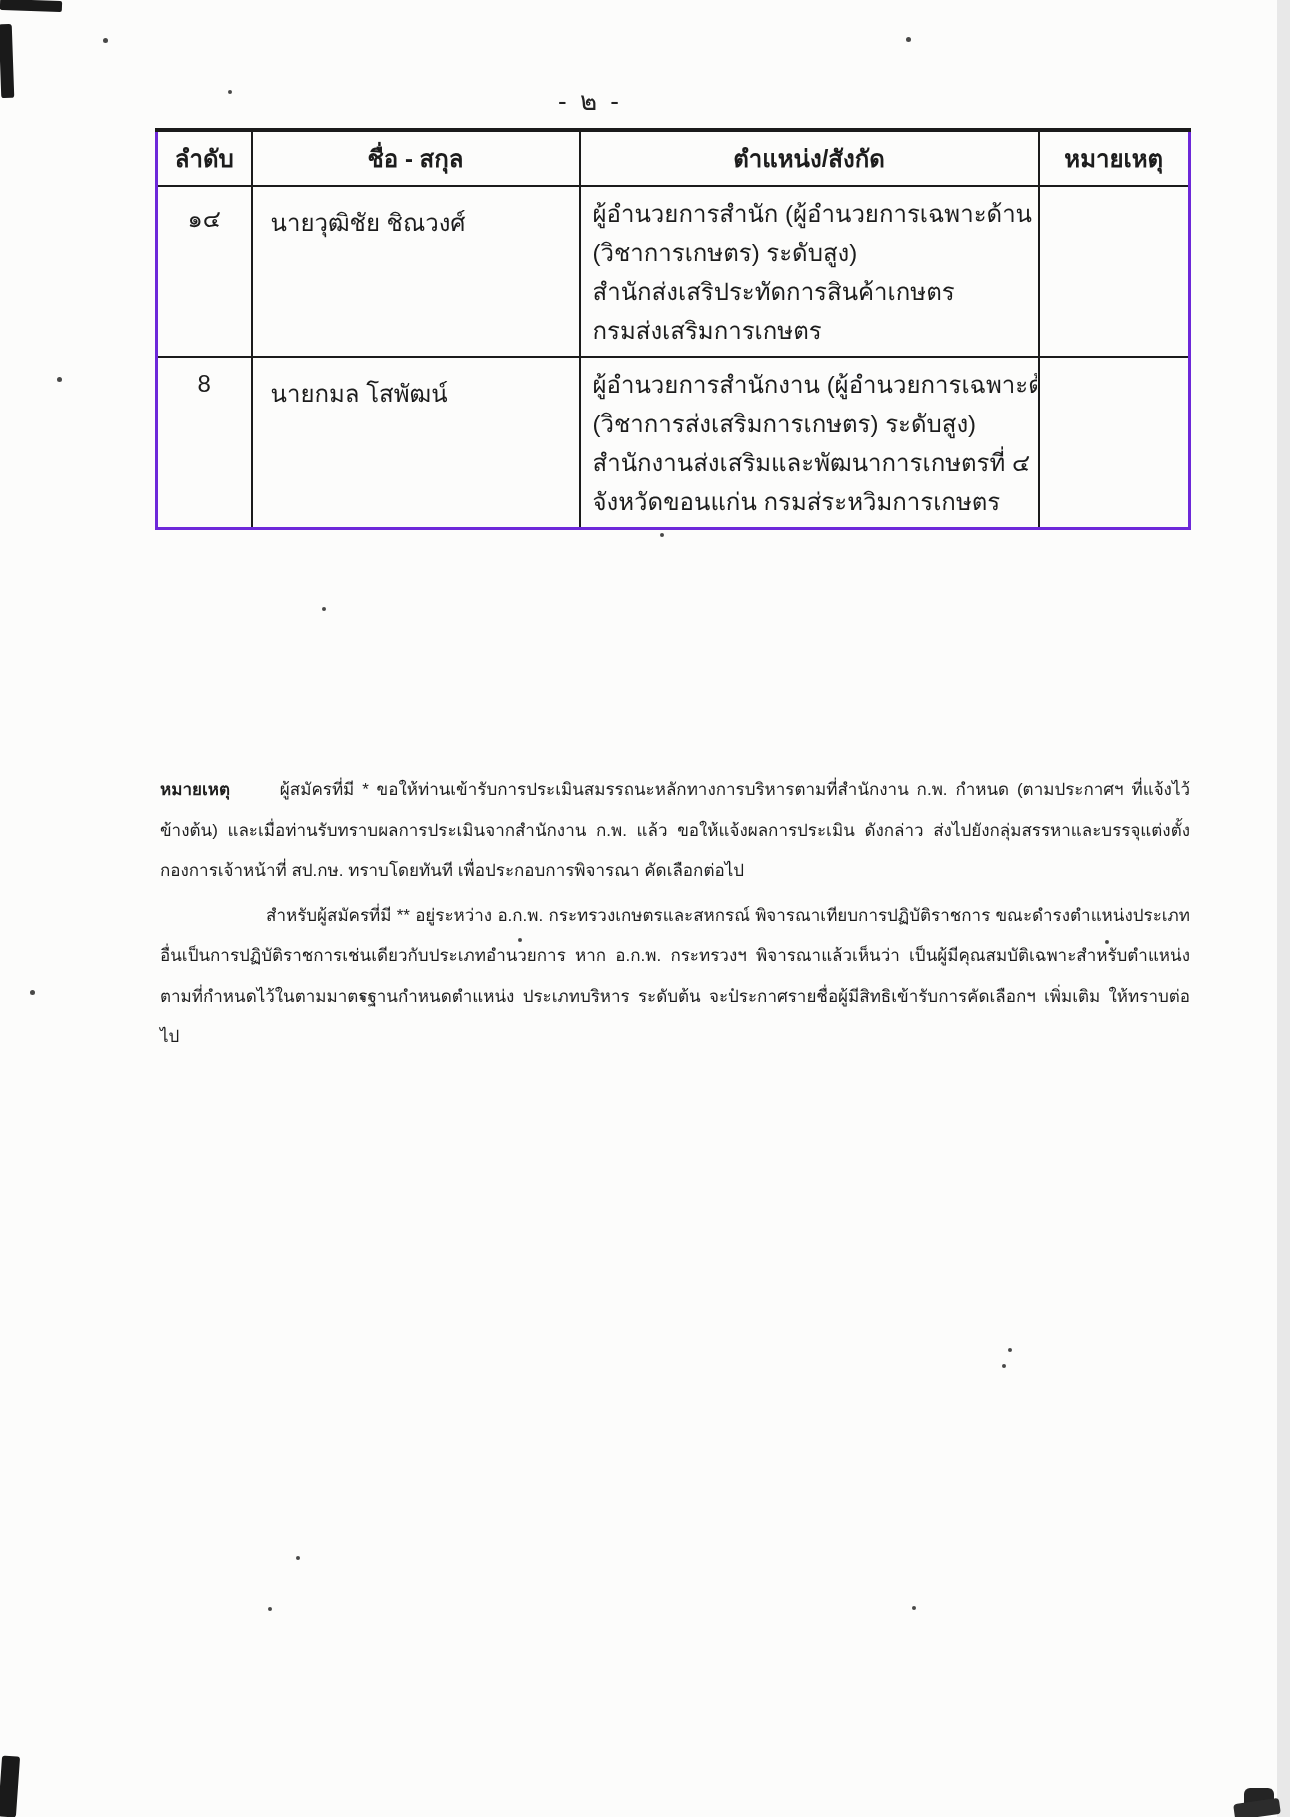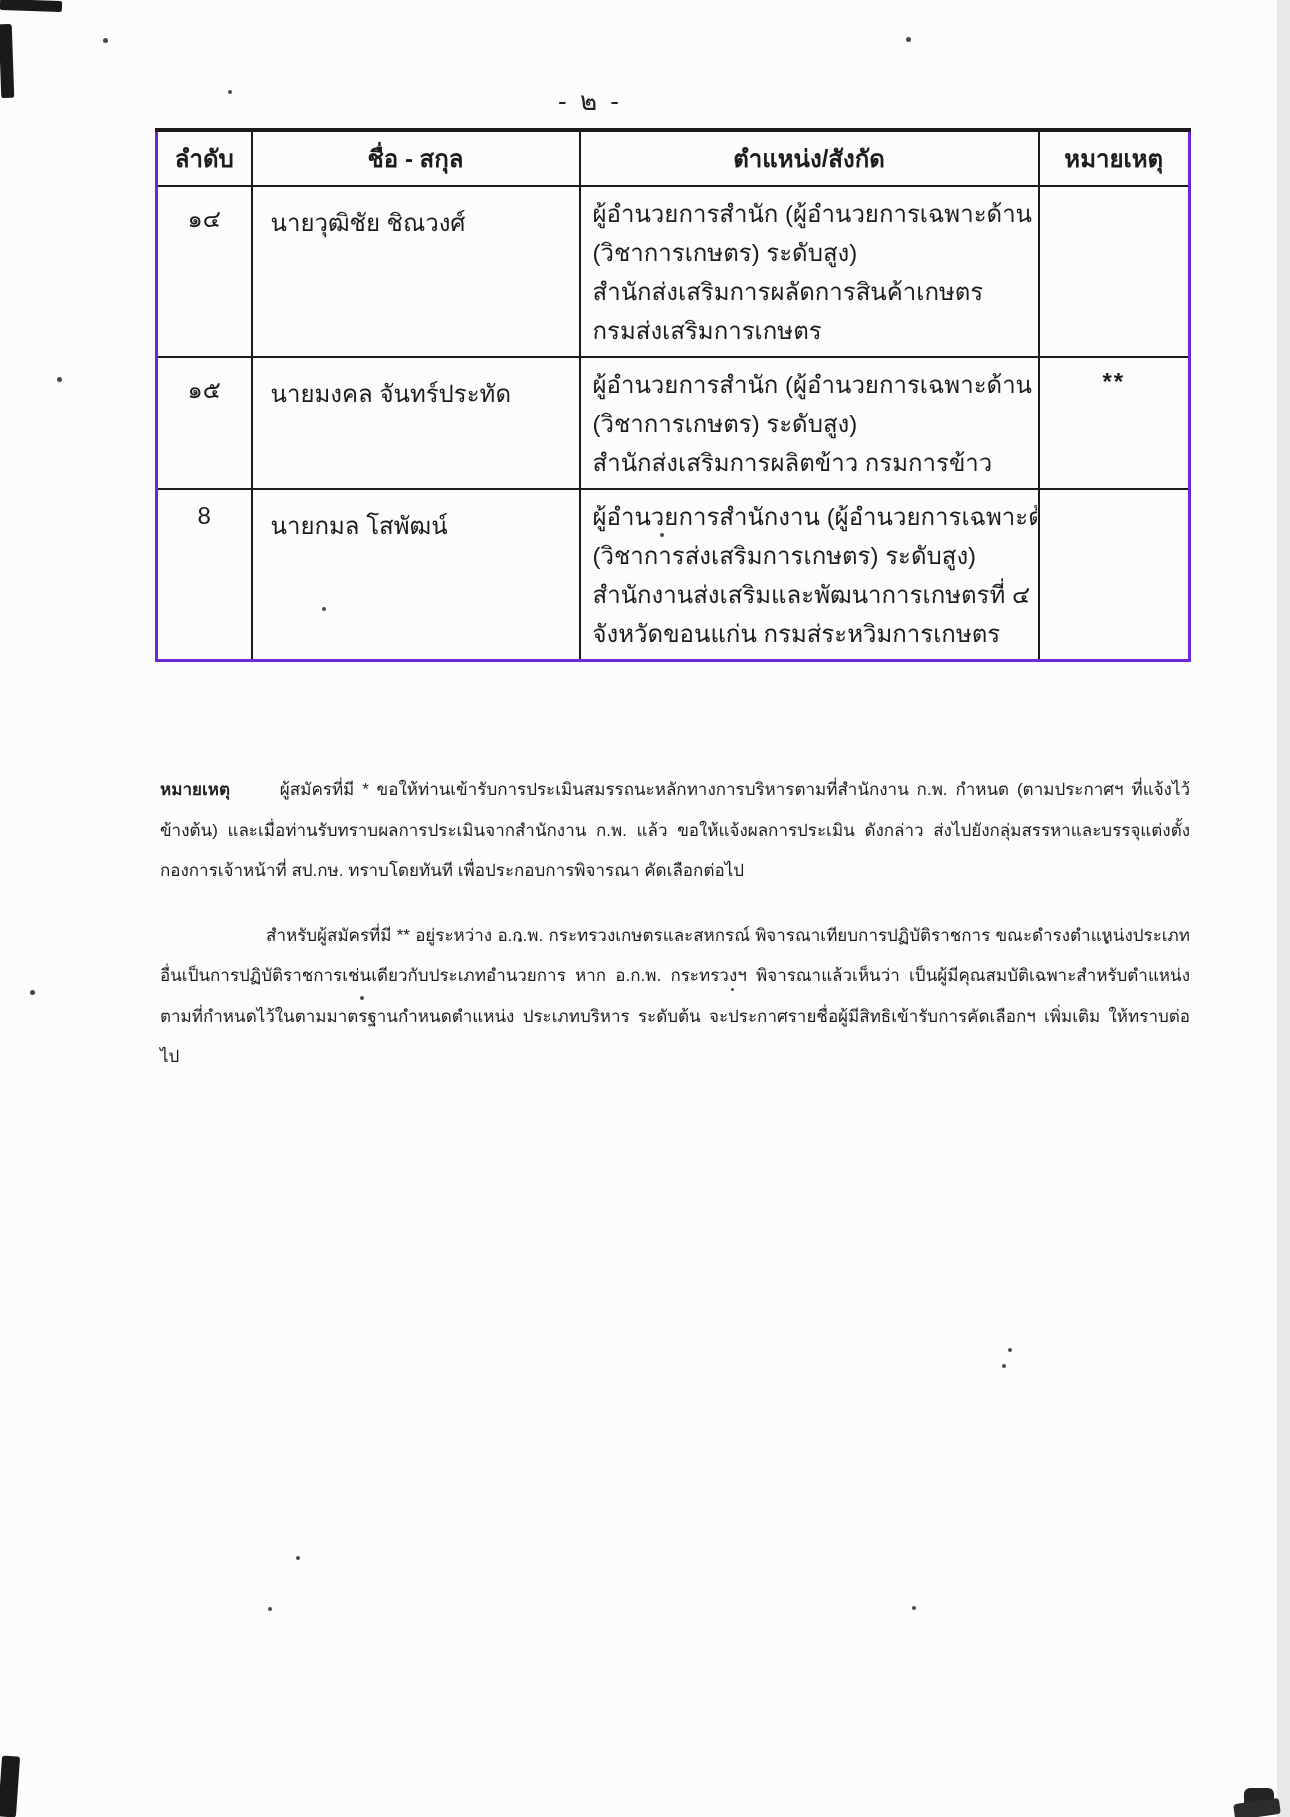--- a/index.html
+++ b/index.html
@@ -47,21 +47,21 @@
   .c-pos  { padding: 7px 4px 6px 12px; font-size: 23px; border-radius: 8px; }
   .c-pos .pline { line-height: 39px; white-space: nowrap; }
   .c-remark { text-align: center; padding-top: 10px; font-weight: bold; font-size: 26px; letter-spacing: 2px; }
   
   .notes {
     position: absolute; left: 160px; top: 770px; width: 1030px;
     font-size: 17px; line-height: 40.5px; text-align: justify;
     color: #1d1d1d;
   }
   .notes p { margin: 0; }
-  .notes p.second { margin-top: 24px; text-indent: 106px; }
+  .notes p.second { margin-top: 4px; text-indent: 106px; }
   .note-label { display: inline-block; width: 112px; text-indent: 0; font-weight: bold; }
   
   .art, .speck { position: absolute; background: #1a1a1a; }
   .speck { border-radius: 50%; opacity: 0.8; }
   .edge-strip {
     position: absolute; right: 0; top: 0; width: 13px; height: 100%;
     background: #e6e6e6; opacity: 0.9;
   }
 </style>
 </head>
@@ -88,34 +88,24 @@
         <th>หมายเหตุ</th>
       </tr>
     </thead>
     <tbody>
       <tr class="r14">
         <td class="c-no">๑๔</td>
         <td class="c-name">นายวุฒิชัย ชิณวงศ์</td>
         <td class="c-pos">
           <div class="pline">ผู้อำนวยการสำนัก (ผู้อำนวยการเฉพาะด้าน</div>
           <div class="pline">(วิชาการเกษตร) ระดับสูง)</div>
-          <div class="pline">สำนักส่งเสริมการผลัดการสินค้าเกษตร</div>
+          <div class="pline">สำนักส่งเสริประทัดการสินค้าเกษตร</div>
           <div class="pline">กรมส่งเสริมการเกษตร</div>
         </td>
         <td class="c-remark"></td>
-      </tr>
-      <tr class="r15">
-        <td class="c-no">๑๕</td>
-        <td class="c-name">นายมงคล จันทร์ประทัด</td>
-        <td class="c-pos">
-          <div class="pline">ผู้อำนวยการสำนัก (ผู้อำนวยการเฉพาะด้าน</div>
-          <div class="pline">(วิชาการเกษตร) ระดับสูง)</div>
-          <div class="pline">สำนักส่งเสริมการผลิตข้าว กรมการข้าว</div>
-        </td>
-        <td class="c-remark">**</td>
       </tr>
       <tr class="r16">
         <td class="c-no">8</td>
         <td class="c-name">นายกมล โสพัฒน์</td>
         <td class="c-pos">
           <div class="pline">ผู้อำนวยการสำนักงาน (ผู้อำนวยการเฉพาะด้าน</div>
           <div class="pline">(วิชาการส่งเสริมการเกษตร) ระดับสูง)</div>
           <div class="pline">สำนักงานส่งเสริมและพัฒนาการเกษตรที่ ๔</div>
           <div class="pline">จังหวัดขอนแก่น กรมส่ระหวิมการเกษตร</div>
         </td>

